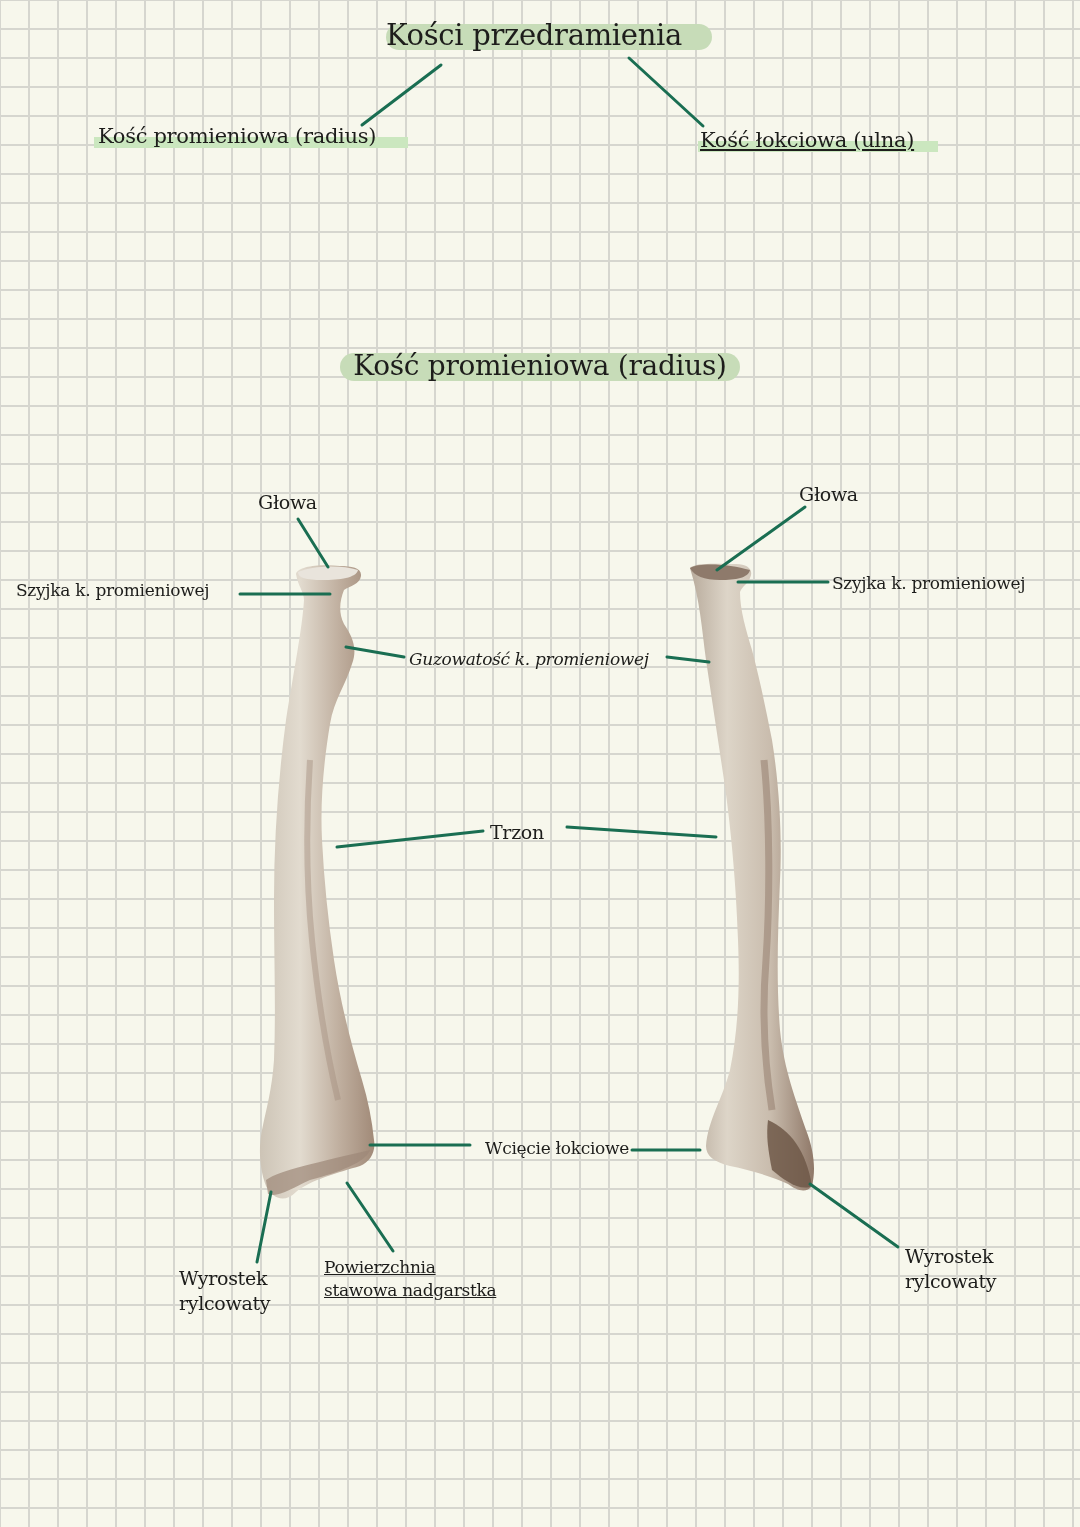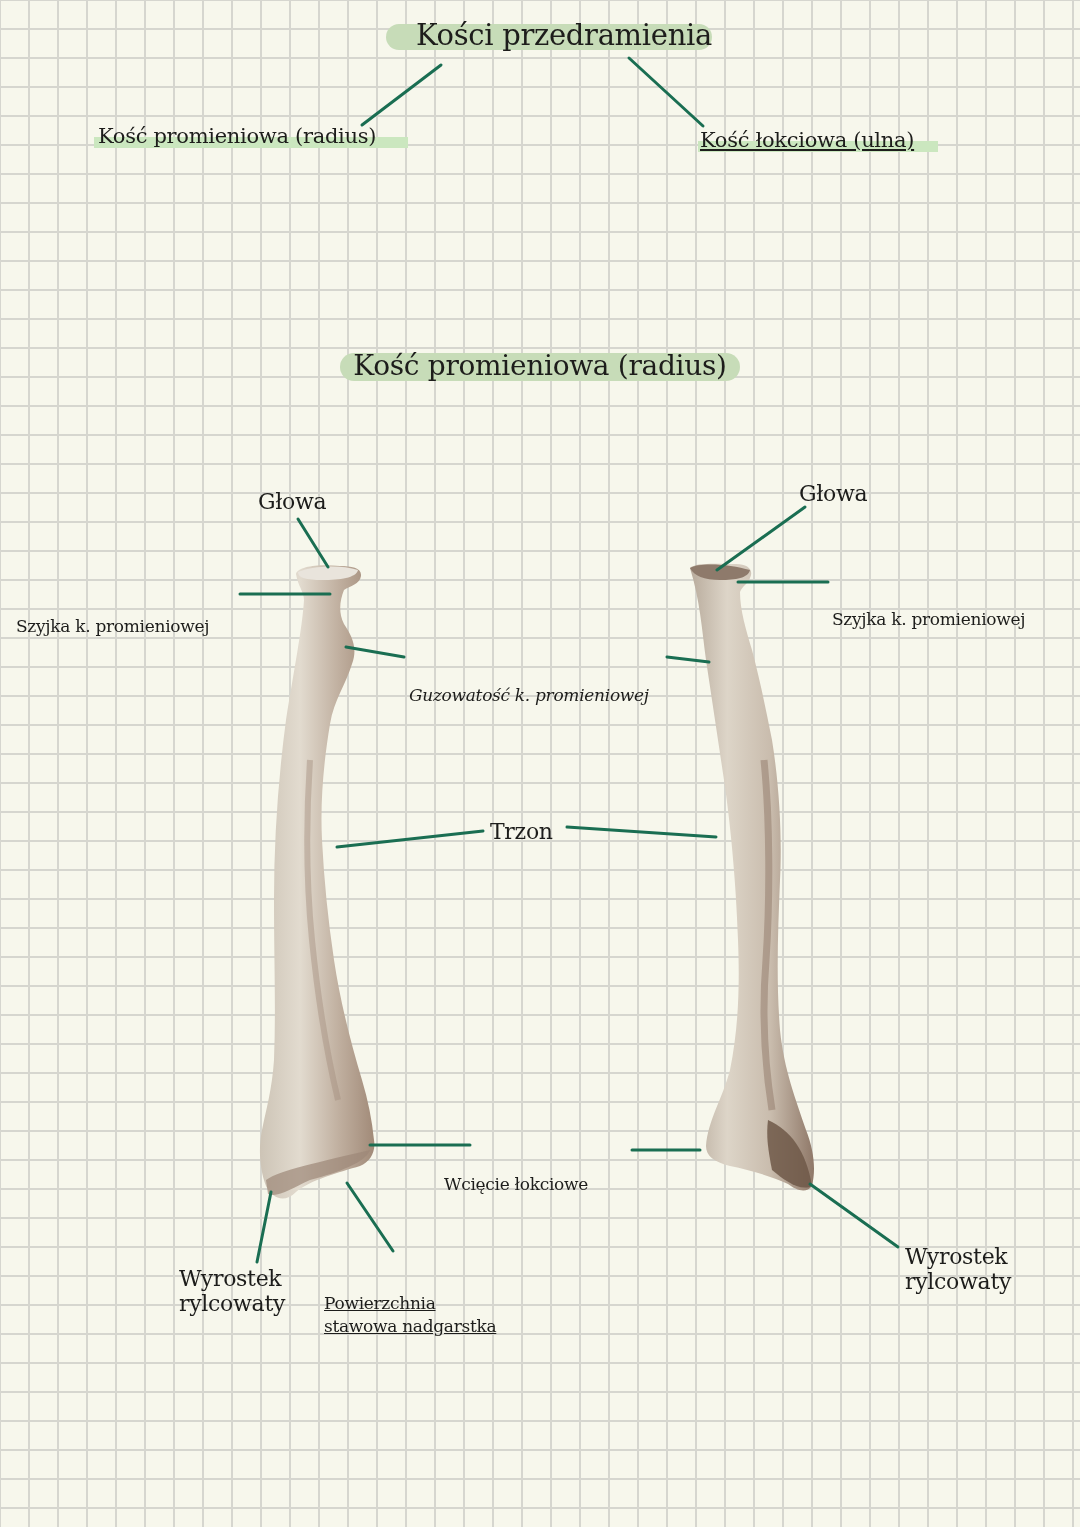--- a/index.html
+++ b/index.html
@@ -10,38 +10,38 @@
         linear-gradient(to right, #d6d6cf 1.5px, transparent 1.5px),
         linear-gradient(to bottom, #d6d6cf 1.5px, transparent 1.5px);
       background-size: 29px 29px;
       background-position: -1px -1px;
       font-family: "DejaVu Serif", "Liberation Serif", serif;
       color: #1d1d1b;
     }
     .abs { position: absolute; white-space: nowrap; }
     .title-main {
       left: 386px; top: 14px; height: 42px; width: 326px;
-      font-size: 29px; line-height: 42px; text-align: right;
+      font-size: 29px; line-height: 42px; text-align: left;
       letter-spacing: -0.3px;
     }
     .pill {
       position: absolute; background: #c7dcb8; border-radius: 20px;
     }
     .hl {
       position: absolute; background: linear-gradient(to bottom, transparent 55%, #cbe7bf 55%, #cbe7bf 92%, transparent 92%);
     }
     .sub {
       font-size: 21px; letter-spacing: -0.3px; line-height: 28px;
     }
     .title2 {
       left: 340px; top: 345px; width: 400px; height: 42px; font-size: 28px; line-height: 42px;
       text-align: center; letter-spacing: -0.3px;
     }
-    .lbl { font-size: 17px; line-height: 22px; letter-spacing: -0.3px; margin-top: 36px; }
-    .lbl2 { font-size: 22px; line-height: 24px; letter-spacing: -0.3px; }
+    .lbl { font-size: 17px; line-height: 22px; letter-spacing: -0.3px; }
+    .lbl2 { font-size: 19px; line-height: 24px; letter-spacing: -0.3px; }
     svg.overlay { position: absolute; left: 0; top: 0; }
   </style>
 </head>
 <body>
 
 <div class="pill" style="left:386px; top:24px; width:326px; height:26px;"></div>
 <div class="abs title-main">Kości przedramienia</div>
 
 <div class="hl" style="left:94px; top:122px; width:314px; height:28px;"></div>
 <div class="abs sub" style="left:98px; top:122px;">Kość promieniowa (radius)</div>
@@ -120,21 +120,21 @@
 <div class="abs lbl2" style="left:258px; top:490px;">Głowa</div>
 <div class="abs lbl2" style="left:799px; top:482px;">Głowa</div>
 
 <div class="abs lbl" style="left:16px; top:579px;">Szyjka k. promieniowej</div>
 <div class="abs lbl" style="left:832px; top:572px;">Szyjka k. promieniowej</div>
 
 <div class="abs lbl" style="left:409px; top:648px;font-style:italic;">Guzowatość k. promieniowej</div>
 
 <div class="abs lbl2" style="left:490px; top:820px;">Trzon</div>
 
-<div class="abs lbl" style="left:444px; top:1137px;">Wcięcie łokciowe</div>
+<div class="abs lbl" style="left:485px; top:1137px;">Wcięcie łokciowe</div>
 
 <div class="abs lbl2" style="left:179px; top:1266px; line-height:25px;">
   <div>Wyrostek</div>
   <div>rylcowaty</div>
 </div>
 
 <div class="abs lbl" style="left:324px; top:1256px; line-height:23px;text-decoration:underline;">
   <div>Powierzchnia</div>
   <div>stawowa nadgarstka</div>
 </div>

